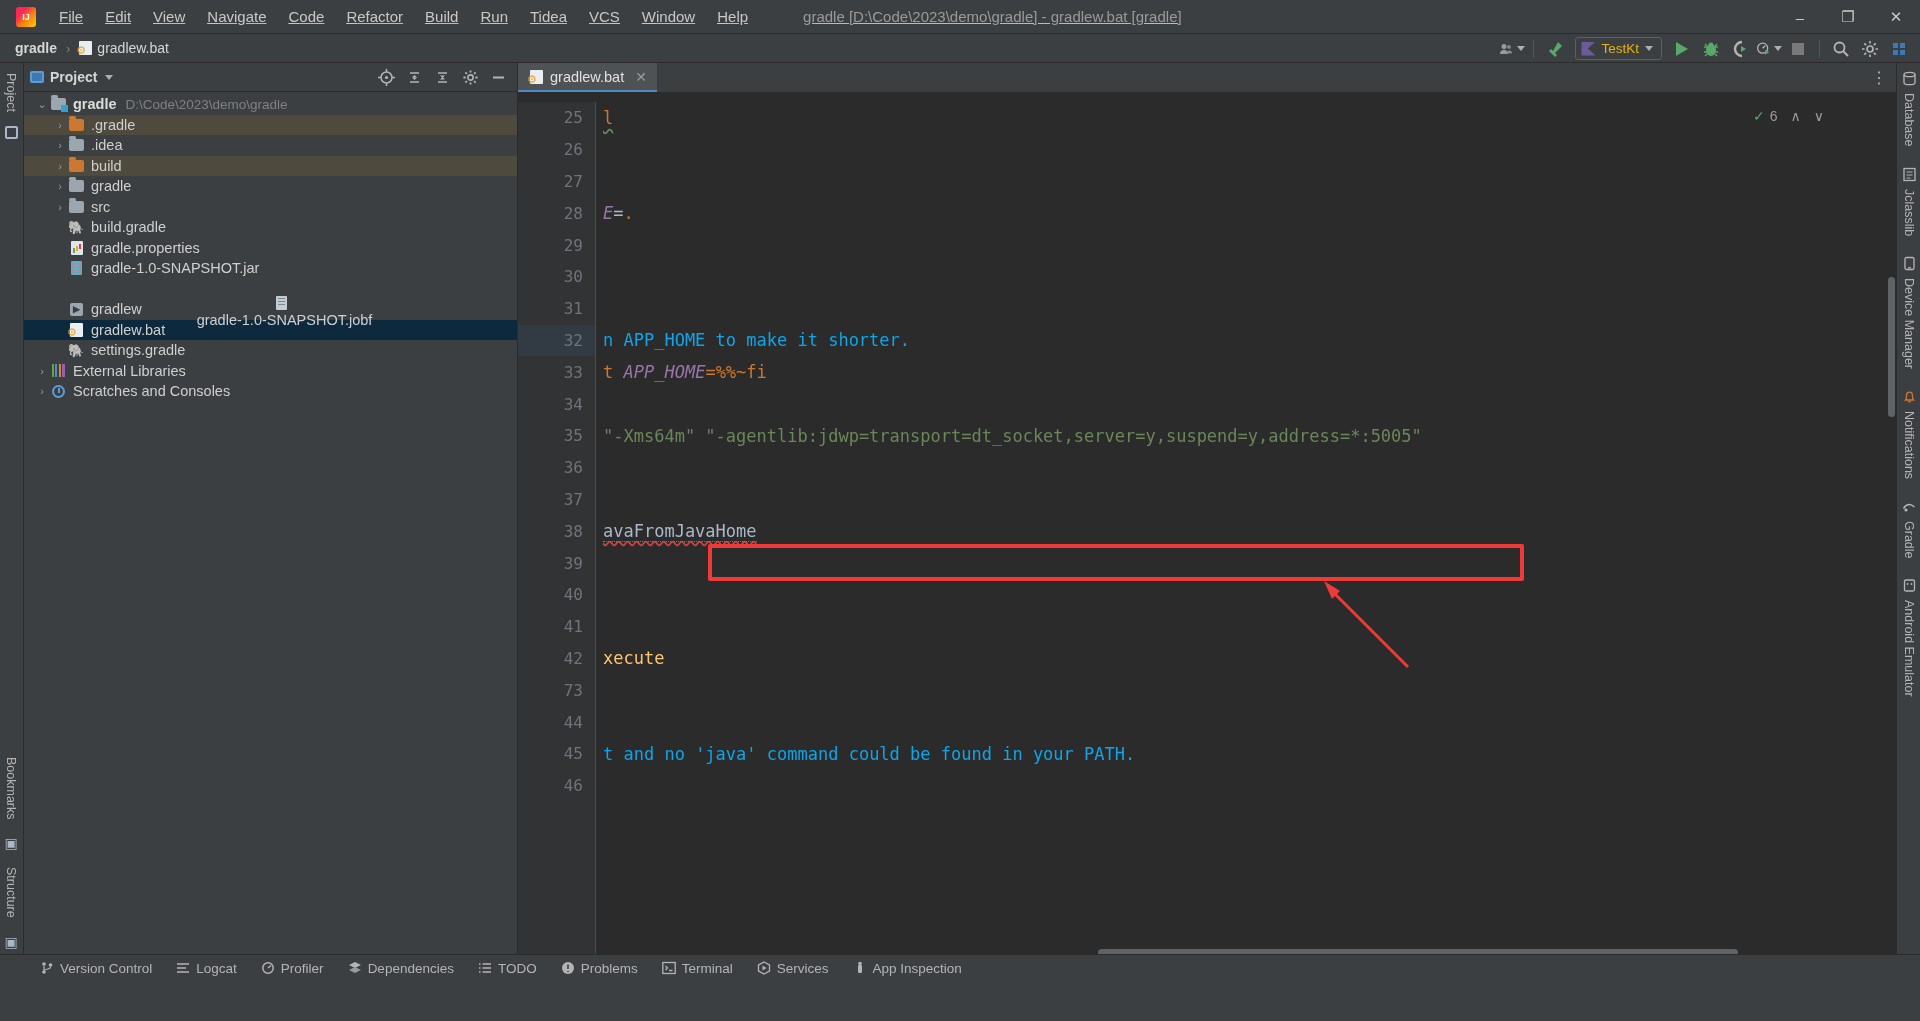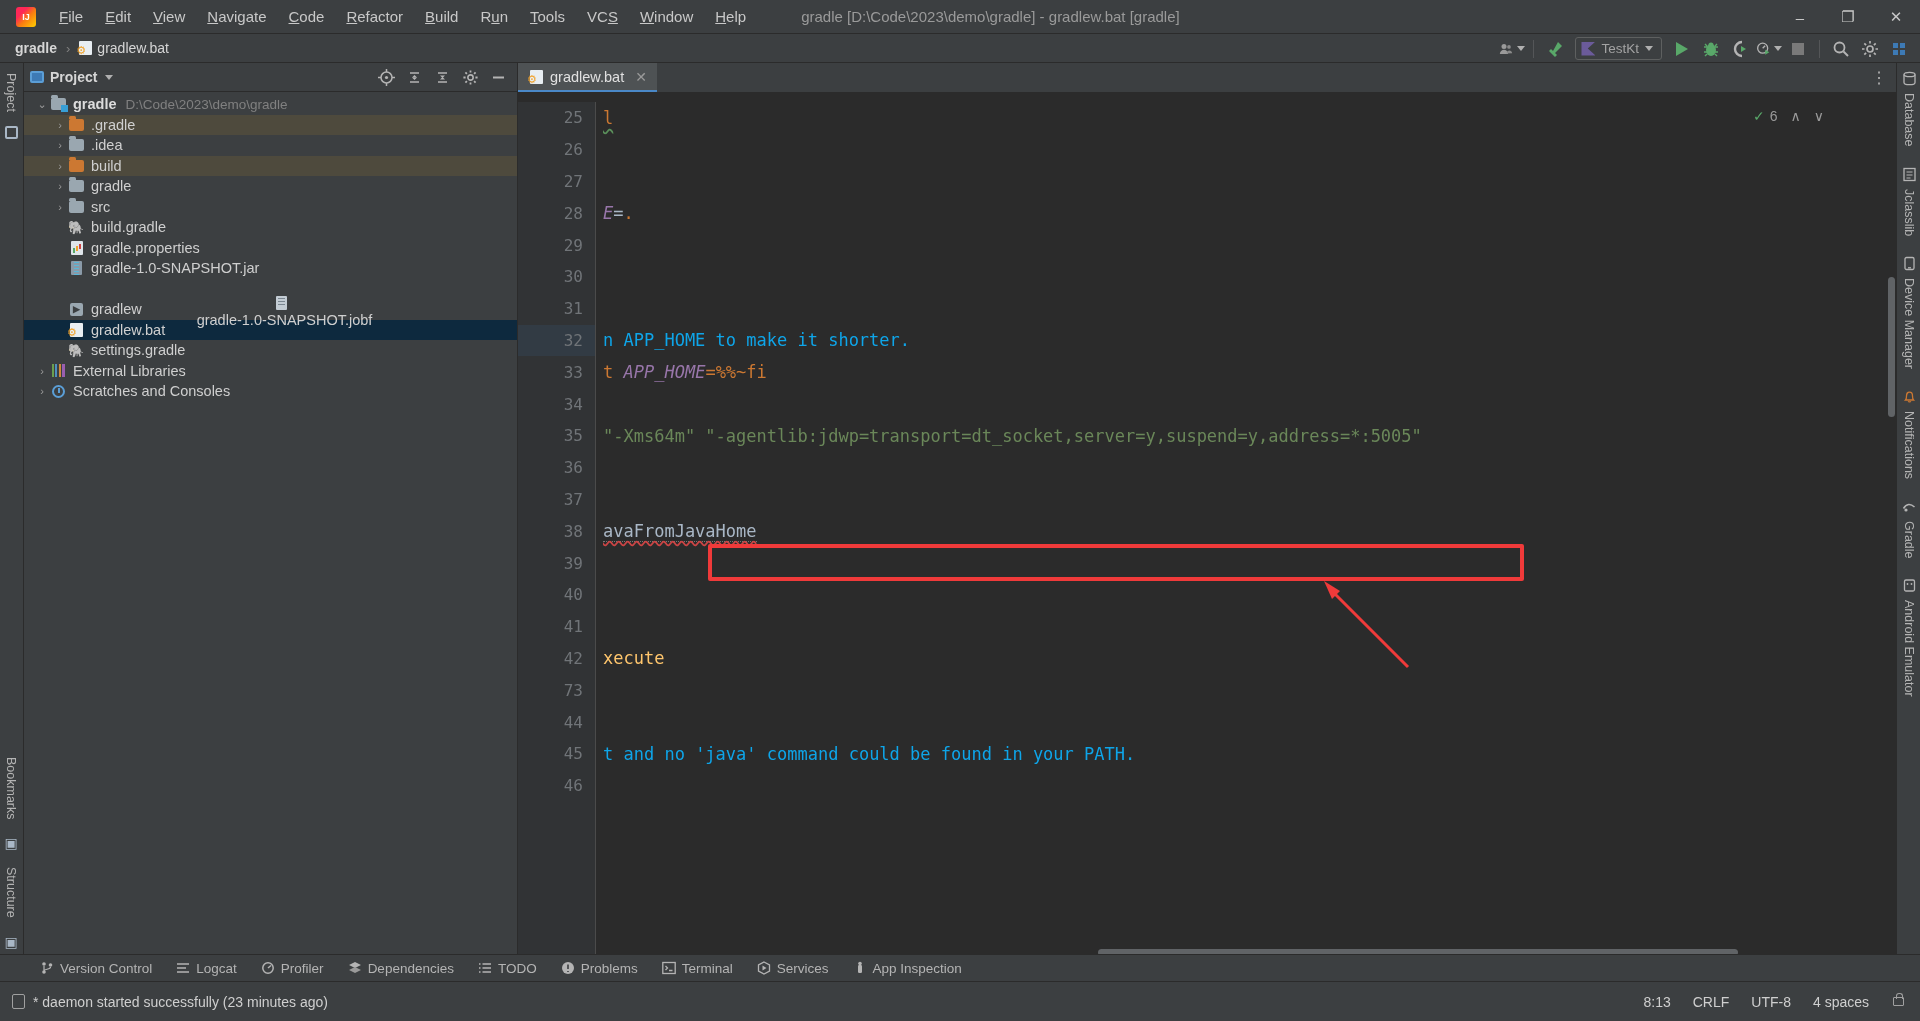--- a/index.html
+++ b/index.html
@@ -10,20 +10,21 @@
     overflow: hidden;
     color: #bbbbbb;
   }
   #app { position: relative; width: 1920px; height: 1021px; }
 
   
   .titlebar {
     position: absolute; top: 0; left: 0; width: 1920px; height: 34px;
     background: #3c3f41; display: flex; align-items: center;
     border-bottom: 1px solid #2b2b2b;
+    text-decoration: underline;
   }
   .ij-logo {
     width: 20px; height: 20px; margin-left: 16px; margin-right: 12px;
     border-radius: 3px; position: relative; flex: 0 0 auto;
     background: linear-gradient(135deg,#fe2857 0%,#fe2857 30%,#f97a12 55%,#ffd000 100%);
   }
   .ij-logo::after {
     content: "IJ"; position: absolute; inset: 0; color: #fff;
     font-size: 9px; font-weight: bold; display: flex;
     align-items: center; justify-content: center; font-family: "Liberation Sans", sans-serif;
@@ -65,21 +66,21 @@
   .tb-icon {
     width: 26px; height: 24px; display: flex; align-items: center;
     justify-content: center; color: #b4b4b4; font-size: 14px; border-radius: 3px;
   }
   .tb-sep { width: 1px; height: 18px; background: #545658; margin: 0 5px; }
   .runcfg {
     display: flex; align-items: center; gap: 6px; height: 23px;
     border: 1px solid #5e6060; border-radius: 3px; padding: 0 8px 0 5px;
     background: #3c3f41; margin: 0 4px;
   }
-  .runcfg-name { font-size: 13.5px; color: #a3a3a3; }
+  .runcfg-name { font-size: 13.5px; color: #eab308; }
   .kt-icon {
     width: 14px; height: 14px; background: #6b5b9a;
     clip-path: polygon(0 0, 100% 0, 45% 50%, 100% 100%, 0 100%);
   }
   .tri-down { width: 0; height: 0; border-left: 4px solid transparent;
     border-right: 4px solid transparent; border-top: 5px solid #b0b0b0; }
   .play-tri { width: 0; height: 0; border-top: 7px solid transparent;
     border-bottom: 7px solid transparent; border-left: 12px solid #59a869; }
 
   
@@ -293,21 +294,21 @@
     <div class="ij-logo"></div>
     <div class="menu-items">
       <div class="menu-item"><u>F</u><span></span><span>ile</span></div>
       <div class="menu-item"><u>E</u><span>dit</span></div>
       <div class="menu-item"><u>V</u><span>iew</span></div>
       <div class="menu-item"><u>N</u><span>avigate</span></div>
       <div class="menu-item"><u>C</u><span>ode</span></div>
       <div class="menu-item"><u>R</u><span>efactor</span></div>
       <div class="menu-item"><u>B</u><span>uild</span></div>
       <div class="menu-item">R<u>u</u><span>n</span></div>
-      <div class="menu-item"><u>T</u><span>ools</span></div>
+      <div class="menu-item"><u>T</u><span>idea</span></div>
       <div class="menu-item">VC<u>S</u></div>
       <div class="menu-item"><u>W</u><span>indow</span></div>
       <div class="menu-item"><u>H</u><span>elp</span></div>
     </div>
     <div class="win-title">gradle [D:\Code\2023\demo\gradle] - gradlew.bat [gradle]</div>
     <div class="win-controls">
       <div class="win-btn">–</div>
       <div class="win-btn">❐</div>
       <div class="win-btn close">✕</div>
     </div>
@@ -746,25 +747,14 @@
     </div>
     <div class="twb-item">
       <svg width="14" height="14" viewBox="0 0 14 14">
           <rect x="5" y="4" width="4" height="8" rx="1.2" fill="#b4b4b4"></rect>
           <circle cx="7" cy="2.5" r="1.8" fill="#b4b4b4"></circle>
         </svg>
       <span>App Inspection</span>
     </div>
   </div>
 
-  <div class="statusbar">
-    <div class="mini-doc"></div>
-    <div class="sb-msg">* daemon started successfully (23 minutes ago)</div>
-    <div class="sb-right">
-      <span>8:13</span>
-      <span>CRLF</span>
-      <span>UTF-8</span>
-      <span>4 spaces</span>
-      <span class="lock-ico"></span>
-    </div>
-  </div>
 
 </div>
 
 </body></html>

